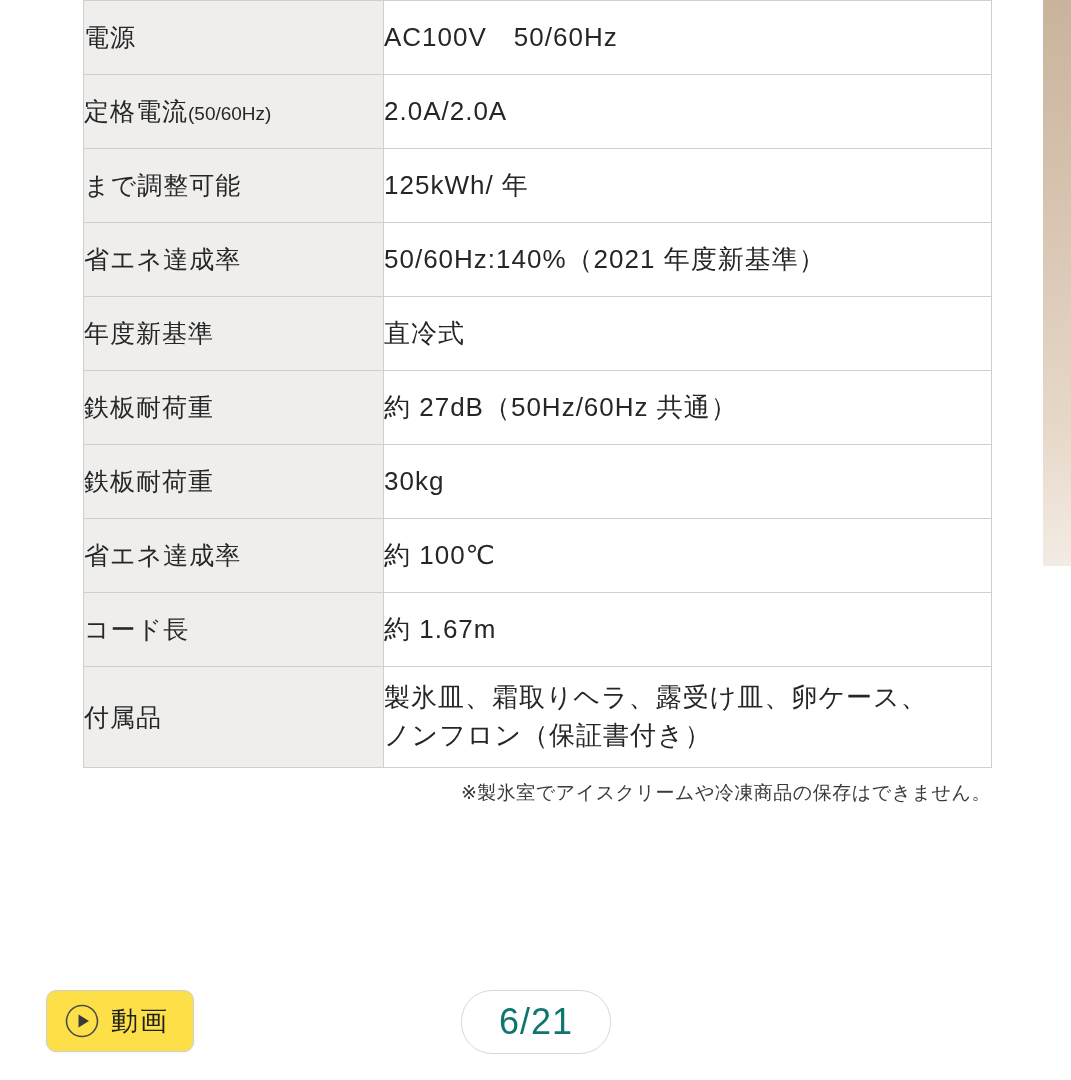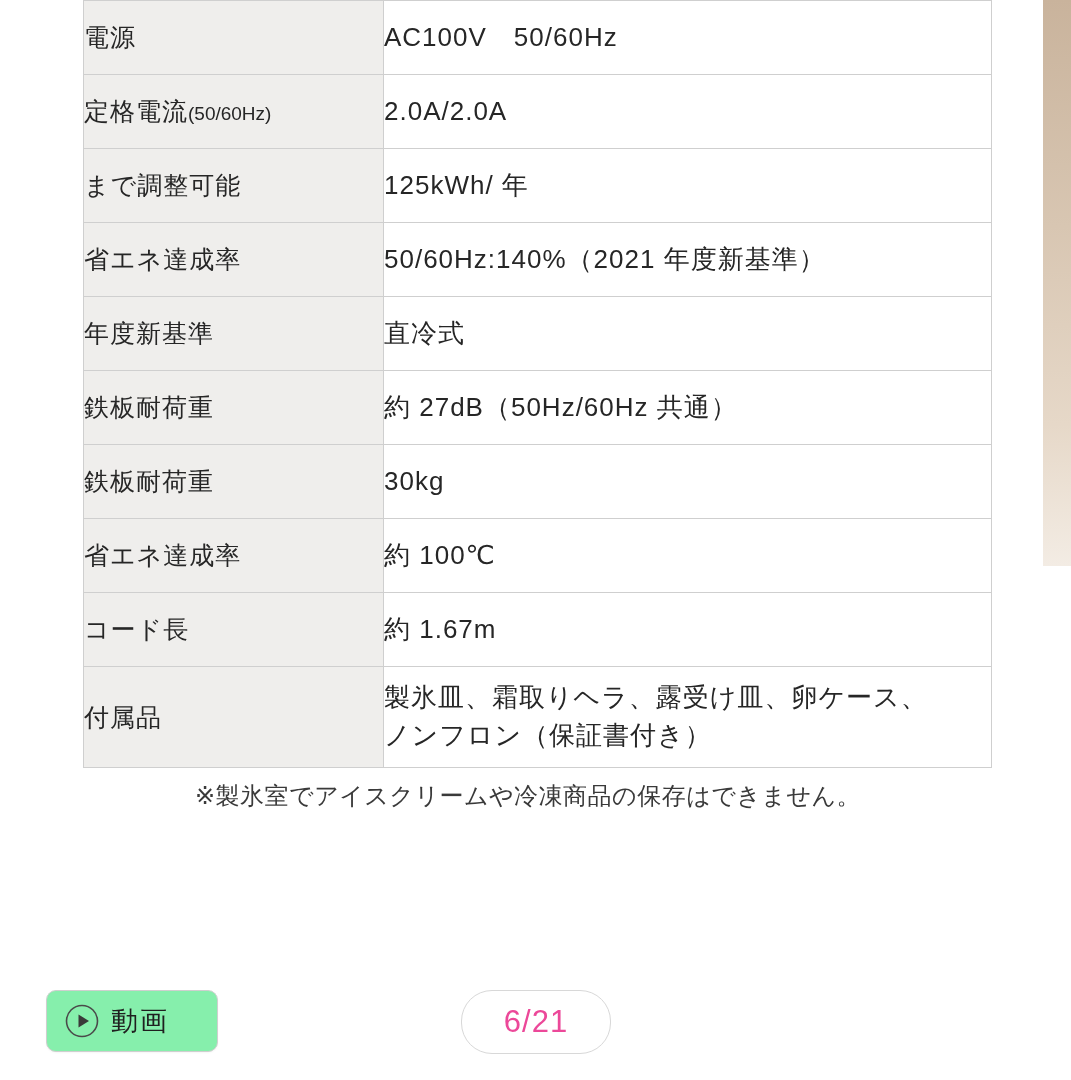--- a/index.html
+++ b/index.html
@@ -69,42 +69,43 @@
     font-size: 26px;
     letter-spacing: 1px;
     color: #262626;
     line-height: 1.45;
   }
   tr.tall td.label,
   tr.tall td.value { height: 100px; }
 
   .note {
     margin: 12px 0 0 112px;
-    font-size: 24px;
+    font-size: 19px;
     color: #3a3a3a;
     letter-spacing: 0.5px;
+    text-align: right;
   }
 
   .footer {
     position: absolute;
     left: 0;
     top: 982px;
     width: 1071px;
     height: 98px;
   }
 
   .video-btn {
     position: absolute;
     left: 46px;
     top: 8px;
-    width: 172px;
+    width: 148px;
     height: 62px;
     border: 1px solid #cfcfcf;
     border-radius: 10px;
-    background: #86efac;
+    background: #fde047;
     display: flex;
     align-items: center;
     gap: 12px;
     padding-left: 18px;
     box-sizing: border-box;
     box-shadow: 0 1px 2px rgba(0,0,0,0.04);
   }
   .video-btn .play {
     width: 34px;
     height: 34px;
@@ -122,22 +123,22 @@
     left: 461px;
     top: 8px;
     width: 148px;
     height: 62px;
     border: 1px solid #d8d8d8;
     border-radius: 31px;
     background: #ffffff;
     display: flex;
     align-items: center;
     justify-content: center;
-    color: #ec4899;
-    font-size: 31px;
+    color: #0f766e;
+    font-size: 36px;
     letter-spacing: 1px;
   }
 </style>
 </head>
 <body>
 
 <div class="edge-strip"></div>
 
 <div class="spec-wrap">
   <table class="spec">

